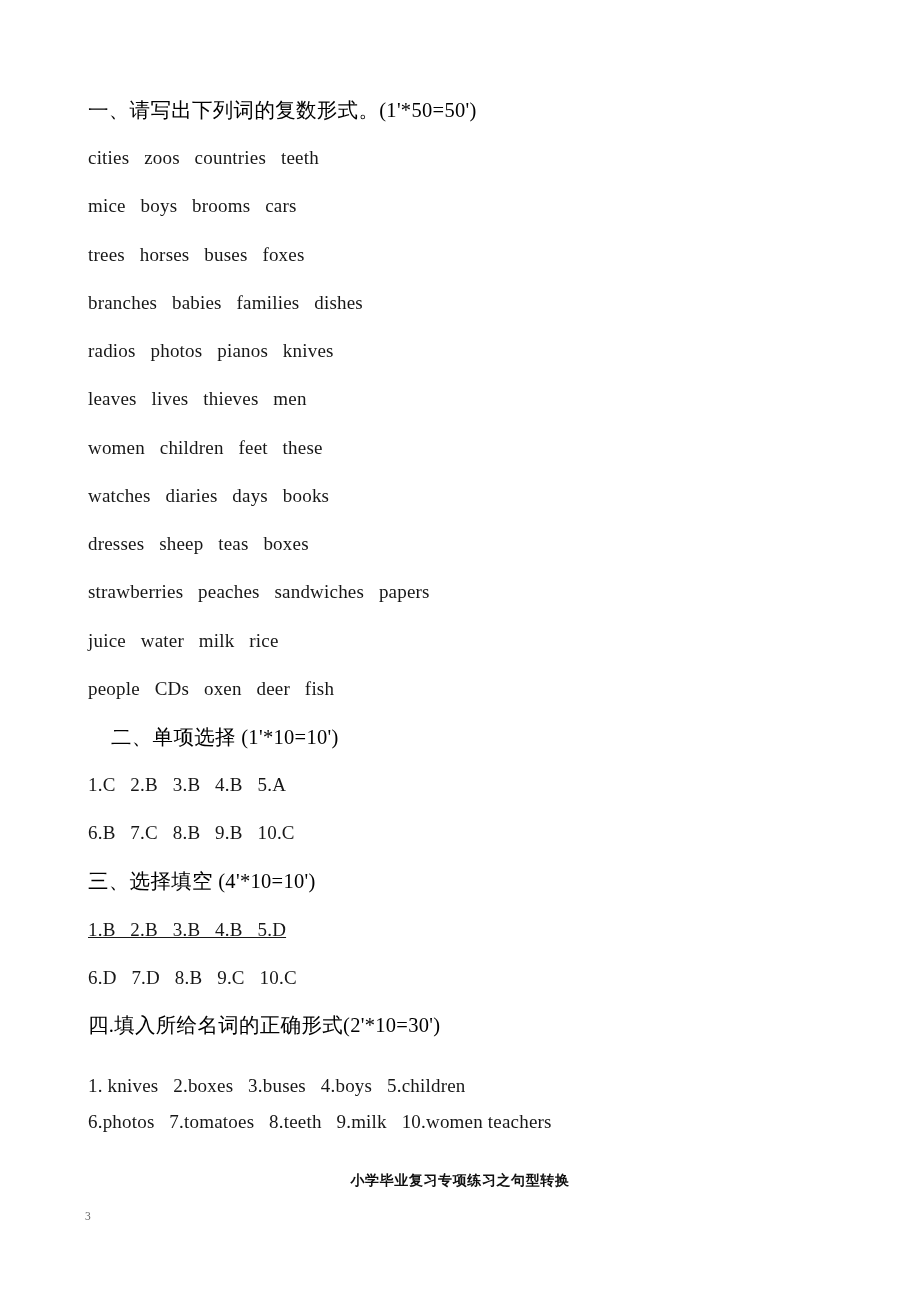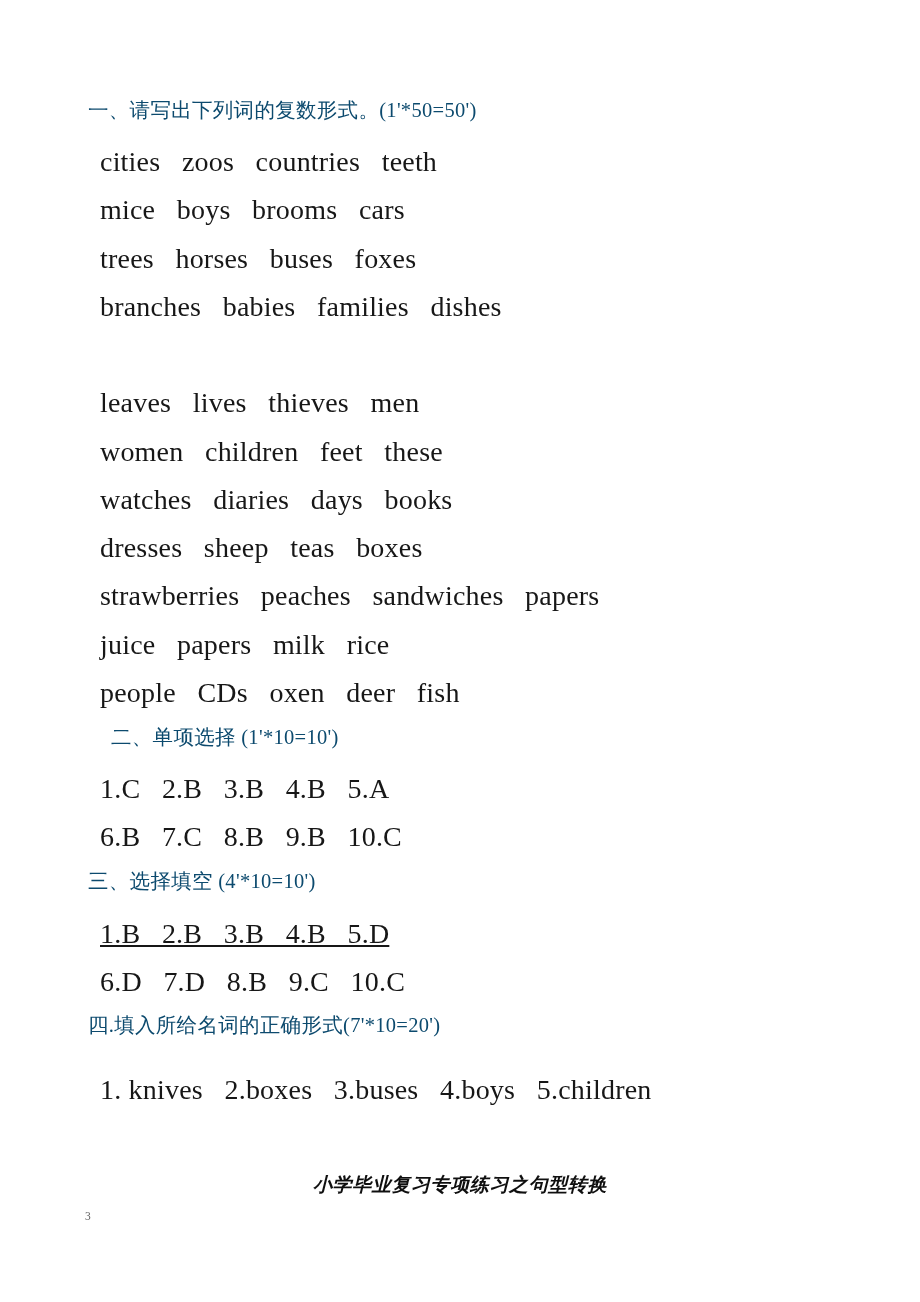--- a/index.html
+++ b/index.html
@@ -26,43 +26,41 @@
     white-space: pre;
     font-size: 20.5px;
     line-height: 1;
     letter-spacing: 0.2px;
     color: #151515;
   }
 
   
   .heading {
     font-size: 20.5px;
-    color: #0c4a6e;
+    color: #000000;
     letter-spacing: 0.3px;
   }
 
   
   .words {
-    font-size: 28px;
+    font-size: 19px;
     color: #171717;
-    margin-left: 12px;
   }
 
   
   .footer-title {
     position: absolute;
     left: 0;
     width: 920px;
     text-align: center;
-    font-size: 19px;
+    font-size: 14px;
     font-weight: bold;
     letter-spacing: 0.6px;
     color: #0f0f0f;
     white-space: pre;
-    font-style: italic;
   }
 
   
   .page-number {
     position: absolute;
     left: 85px;
     font-size: 11.5px;
     color: #5d5d5d;
     letter-spacing: 0;
     white-space: pre;
@@ -72,39 +70,41 @@
 <body>
 
 <div class="page">
 
   <div class="line heading" style="top:100px;">一、请写出下列词的复数形式。(1'*50=50')</div>
 
   <div class="line words" style="top:148px;">cities   zoos   countries   teeth</div>
   <div class="line words" style="top:196px;">mice   boys   brooms   cars</div>
   <div class="line words" style="top:245px;">trees   horses   buses   foxes</div>
   <div class="line words" style="top:293px;">branches   babies   families   dishes</div>
+  <div class="line words" style="top:341px;">radios   photos   pianos   knives</div>
   <div class="line words" style="top:389px;">leaves   lives   thieves   men</div>
   <div class="line words" style="top:438px;">women   children   feet   these</div>
   <div class="line words" style="top:534px;">dresses   sheep   teas   boxes</div>
   <div class="line words" style="top:486px;">watches   diaries   days   books</div>
   <div class="line words" style="top:582px;">strawberries   peaches   sandwiches   papers</div>
-  <div class="line words" style="top:631px;">juice   papers   milk   rice</div>
+  <div class="line words" style="top:631px;">juice   water   milk   rice</div>
   <div class="line words" style="top:679px;">people   CDs   oxen   deer   fish</div>
 
   <div class="line heading" style="top:727px;margin-left:23px;">二、单项选择 (1'*10=10')</div>
 
   <div class="line words" style="top:775px;">1.C   2.B   3.B   4.B   5.A</div>
   <div class="line words" style="top:823px;">6.B   7.C   8.B   9.B   10.C</div>
 
   <div class="line heading" style="top:871px;">三、选择填空 (4'*10=10')</div>
 
   <div class="line words" style="top:920px;text-decoration:underline;">1.B   2.B   3.B   4.B   5.D</div>
   <div class="line words" style="top:968px;">6.D   7.D   8.B   9.C   10.C</div>
 
-  <div class="line heading" style="top:1015px;">四.填入所给名词的正确形式(7'*10=20')</div>
+  <div class="line heading" style="top:1015px;">四.填入所给名词的正确形式(2'*10=30')</div>
 
   <div class="line words" style="top:1076px;">1. knives   2.boxes   3.buses   4.boys   5.children</div>
+  <div class="line words" style="top:1112px;">6.photos   7.tomatoes   8.teeth   9.milk   10.women teachers</div>
 
   <div class="footer-title" style="top:1172px;">小学毕业复习专项练习之句型转换</div>
 
   <div class="page-number" style="top:1210px;">3</div>
 
 </div>
 
 </body></html>

